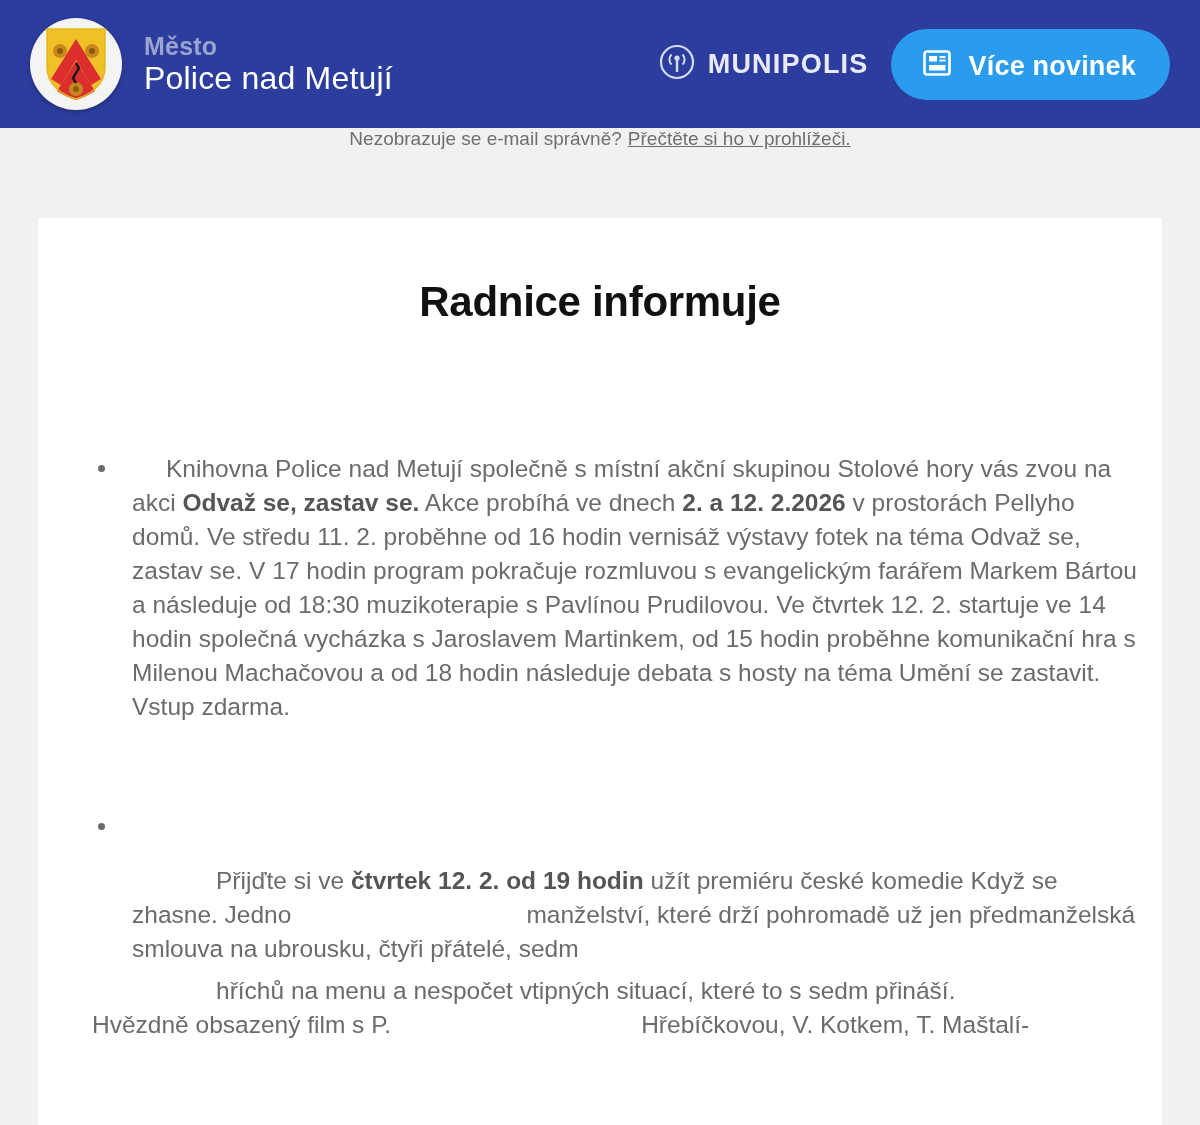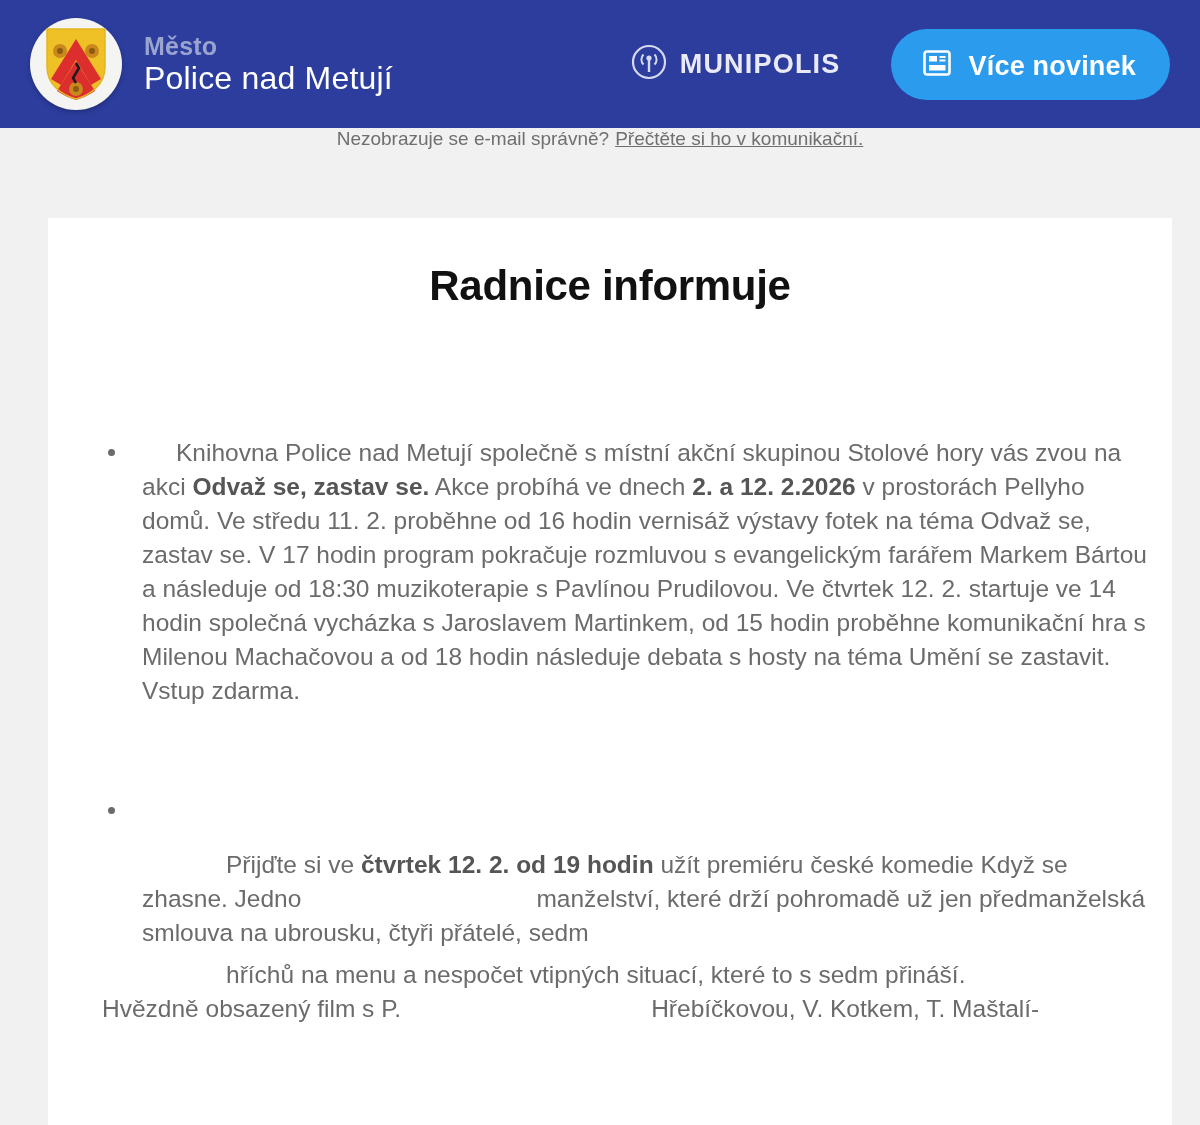--- a/index.html
+++ b/index.html
@@ -57,21 +57,21 @@
   .brand-bottom {
     font-size: 32px;
     color: #ffffff;
     letter-spacing: 0.2px;
   }
 
   .header-right {
     margin-left: auto;
     display: flex;
     align-items: center;
-    gap: 50px;
+    gap: 22px;
   }
   .munipolis {
     display: flex;
     align-items: center;
     gap: 13px;
   }
   .munipolis-word {
     font-size: 27px;
     font-weight: bold;
     color: #e9eaf5;
@@ -106,26 +106,26 @@
   }
   .notice-link {
     color: #6f6f6f;
     text-decoration: underline;
     cursor: pointer;
   }
 
   
   .card {
     position: absolute;
-    left: 48px;
+    left: 38px;
     top: 218px;
     width: 1124px;
     background: #ffffff;
     box-sizing: border-box;
-    padding: 26px 0 0 0;
+    padding: 42px 0 0 0;
     min-height: 907px;
   }
   .title {
     text-align: center;
     font-size: 42px;
     font-weight: bold;
     color: #111111;
     letter-spacing: -0.3px;
     margin: 18px 0 34px 0;
   }
@@ -218,21 +218,21 @@
           <rect x="8" y="18" width="16.5" height="5.5" fill="#ffffff"></rect>
         </svg>
       </span>
       <span class="more-btn-label">Více novinek</span>
     </button>
   </div>
 </div>
 
 <div class="notice">
   <span>Nezobrazuje se e-mail správně?</span>
-  <a class="notice-link" href="#">Přečtěte si ho v komunikační.</a>
+  <a class="notice-link" href="#">Přečtěte si ho v prohlížeči.</a>
 </div>
 
 <div class="card">
 
   <div class="title">Radnice informuje</div>
 
   <div class="body-area">
 
 
     <div class="gap-lg"></div>

